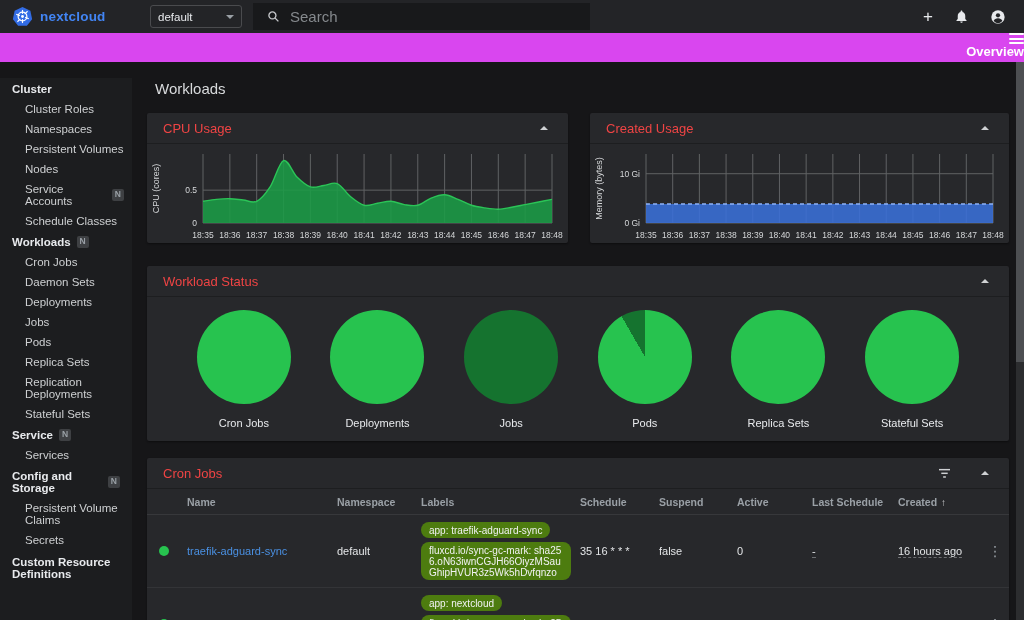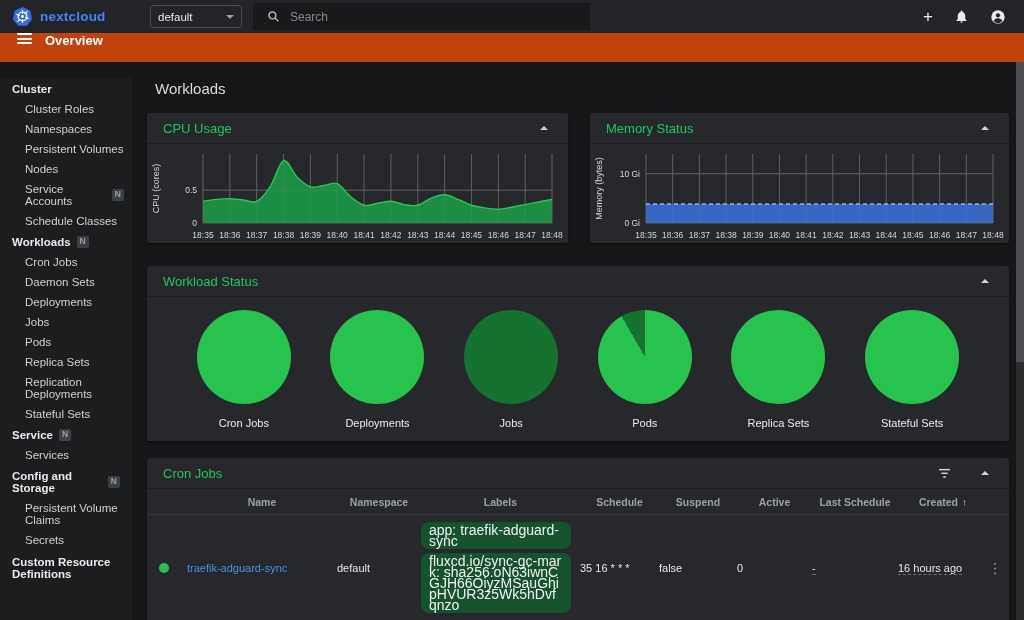--- a/index.html
+++ b/index.html
@@ -9,75 +9,75 @@
   
   .app-header { position:absolute; left:0; top:0; width:1024px; height:33px; background:#232427; }
   .brand { position:absolute; left:12px; top:0; height:33px; display:flex; align-items:center; gap:7px; }
   .brand-name { color:#4285f4; font-weight:bold; font-size:13.5px; letter-spacing:.2px; }
   .ns-select { position:absolute; left:150px; top:5px; width:92px; height:23px; border:1px solid #4a4b4e;
     border-radius:3px; display:flex; align-items:center; justify-content:space-between; padding:0 7px; cursor:pointer; }
   .ns-select .val { font-size:11.5px; color:#e8eaed; }
   .caret { width:0; height:0; border-left:4px solid transparent; border-right:4px solid transparent; border-top:4px solid #9aa0a6; }
   .searchbox { position:absolute; left:253px; top:3px; width:337px; height:27px; background:#18191b; display:flex; align-items:center; }
   .search-glyph { margin:0 10px 0 14px; }
-  .searchbox input { background:transparent; border:none; outline:none; color:#e8eaed; font-size:12px; width:240px;
+  .searchbox input { background:transparent; border:none; outline:none; color:#e8eaed; font-size:15px; width:240px;
     font-family:"Liberation Sans", sans-serif; }
   .searchbox input::placeholder { color:#85898d; }
   .hdr-actions { position:absolute; right:8px; top:0; height:33px; display:flex; align-items:center; gap:21px; padding-right:10px; }
   .plus-icon { color:#e8eaed; font-size:17px; line-height:1; cursor:pointer; font-weight:400; }
   .icon-btn { cursor:pointer; display:flex; align-items:center; }
 
   
-  .toolbar { position:absolute; left:0; top:33px; width:1024px; height:29px; background:#c2410c; display:flex; align-items:flex-start; }
+  .toolbar { position:absolute; left:0; top:33px; width:1024px; height:29px; background:#d946ef; display:flex; align-items:flex-end;flex-direction:column; }
   .hamburger { width:15px; height:11px; margin:0 0 0 17px; display:flex; flex-direction:column; justify-content:space-between; cursor:pointer; }
   .hamburger span { display:block; height:2px; background:#fff; border-radius:1px; }
   .toolbar-title { margin-left:13px; font-size:13px; font-weight:bold; color:#fff; }
 
   
   .sidebar { position:absolute; left:0; top:78px; width:132px; height:558px; background:#1c1d1f; padding-top:0; overflow:hidden; }
   .side-header { padding:5px 12px 4px 12px; font-size:11.5px; font-weight:bold; color:#e8eaed; display:flex; align-items:center; cursor:pointer; }
   .side-item { padding:4px 8px 4px 25px; font-size:11.5px; color:#ced0d2; cursor:pointer; display:flex; align-items:center; }
   .n-badge { margin-left:6px; background:#3e4043; color:#9aa0a6; font-size:8.5px; font-weight:bold;
     padding:1px 3px; border-radius:2px; line-height:1.1; }
   .side-top-link { padding:6px 12px; font-size:11.5px; font-weight:bold; color:#e8eaed; cursor:pointer; }
 
   
   .content { position:absolute; left:132px; top:62px; width:884px; height:558px; }
   .page-title { position:absolute; left:23px; top:18px; font-size:15px; color:#d8dadc; }
   .card { position:absolute; background:#27282b; border-radius:2px; box-shadow:0 1px 2px rgba(0,0,0,.4); }
   .card-head { height:31px; display:flex; align-items:center; padding:0 16px; border-bottom:1px solid #1d1e20; }
-  .card-title { font-size:13px; font-weight:500; color:#22c55e; flex:1; }
+  .card-title { font-size:13px; font-weight:500; color:#ef4444; flex:1; }
   .collapse-btn { cursor:pointer; padding:4px; display:flex; align-items:center; }
   .chev-up { width:0; height:0; border-left:4px solid transparent; border-right:4px solid transparent; border-bottom:4px solid #cfd1d3; }
   .filter-btn { cursor:pointer; margin-right:26px; display:flex; align-items:center; }
 
   #card-cpu { left:15px; top:51px; width:421px; height:130px; }
   #card-mem { left:458px; top:51px; width:419px; height:130px; }
   #card-status { left:15px; top:204px; width:862px; height:175px; }
   #card-cron { left:15px; top:396px; width:862px; height:170px; }
 
   .chart-wrap { position:absolute; left:0; top:31px; right:0; bottom:0; }
 
   
   .pie-row { position:absolute; left:0; top:31px; right:0; bottom:0; display:flex; justify-content:space-around; align-items:center; padding:0 30px; }
   .pie-item { display:flex; flex-direction:column; align-items:center; gap:13px; }
   .pie { width:94px; height:94px; border-radius:50%; }
   .pie-label { font-size:11px; color:#e8eaed; }
 
   
   .tbl-grid { display:grid; grid-template-columns:28px 150px 84px 159px 79px 78px 75px 86px 90px 1fr;
     padding-left:12px; align-items:center; }
-  .tbl-head { height:26px; border-bottom:1px solid #37383b;text-align:center; }
+  .tbl-head { height:26px; border-bottom:1px solid #37383b; }
   .tbl-head .th { font-size:10.5px; color:#9aa0a6; font-weight:bold; }
   .sort-arrow { color:#cfd1d3; margin-left:4px; font-size:10px; }
   .tbl-row { border-bottom:1px solid #333437; padding-top:7px; padding-bottom:7px; min-height:54px; }
   .td { font-size:11px; color:#e3e5e7; padding-right:8px; }
   .status-dot { width:10px; height:10px; border-radius:50%; background:#27c34f; }
   .link { color:#4a90e2; cursor:pointer; font-size:11px; }
-  .chip { display:inline-block; background:#14532d; color:#f1f2f3; font-size:14px; line-height:11px;
+  .chip { display:inline-block; background:#4d7c0f; color:#f1f2f3; font-size:10px; line-height:11px;
     border-radius:8px; padding:2.5px 8px; max-width:150px; word-break:break-all; }
   .chips { display:flex; flex-direction:column; align-items:flex-start; gap:4px; }
   .tip { border-bottom:1px dashed #6d6f72; cursor:pointer; }
   .kebab { color:#9aa0a6; font-size:14px; letter-spacing:0; cursor:pointer; width:18px; text-align:center; }
 
   
   .scrollbar-track { position:absolute; right:0; top:62px; width:8px; height:558px; background:#2c2d2f; }
   .scrollbar-thumb { position:absolute; right:0; top:62px; width:8px; height:300px; background:#4d4f52; cursor:pointer; }
 
   svg text { font-family:"Liberation Sans", sans-serif; }
@@ -211,21 +211,21 @@
           <line x1="56" y1="46.142857142857146" x2="405" y2="46.142857142857146" stroke="#606264" stroke-width="1"></line>
           <text x="50" y="49.142857142857146" text-anchor="end" font-size="8.5" fill="#d5d7d9">0.5</text>
           <text x="12" y="44.5" text-anchor="middle" font-size="9" fill="#d5d7d9" transform="rotate(-90 12 44.5)">CPU (cores)</text>
           <path d="M56,57.31428571428572C58.23717948717949,56.98571428571429 64.94871794871794,55.780952380952385 69.42307692307692,55.34285714285715C73.8974358974359,54.90476190476191 78.37179487179486,54.57619047619048 82.84615384615384,54.68571428571429C87.32051282051282,54.7952380952381 91.7948717948718,55.56190476190477 96.26923076923077,56.00000000000001C100.74358974358975,56.438095238095244 105.21794871794872,59.50476190476191 109.6923076923077,57.31428571428572C114.16666666666667,55.12380952380953 118.64102564102564,49.647619047619045 123.11538461538461,42.857142857142854C127.58974358974359,36.06666666666666 132.06410256410257,18.21428571428572 136.53846153846155,16.571428571428577C141.01282051282053,14.928571428571434 145.48717948717947,28.61904761904762 149.96153846153845,33C154.43589743589743,37.38095238095238 158.9102564102564,41.43333333333333 163.3846153846154,42.857142857142854C167.85897435897436,44.28095238095238 172.33333333333334,42.090476190476195 176.80769230769232,41.542857142857144C181.2820512820513,40.99523809523809 185.75641025641025,37.70952380952381 190.23076923076923,39.57142857142857C194.7051282051282,41.43333333333333 199.17948717948718,49.1 203.65384615384616,52.714285714285715C208.12820512820514,56.32857142857143 212.6025641025641,60.161904761904765 217.07692307692307,61.25714285714286C221.55128205128204,62.352380952380955 226.02564102564102,59.94285714285714 230.5,59.285714285714285C234.97435897435898,58.628571428571426 239.44871794871796,57.095238095238095 243.92307692307693,57.31428571428572C248.3974358974359,57.53333333333334 252.87179487179483,59.94285714285714 257.3461538461538,60.6C261.82051282051276,61.25714285714286 266.2948717948718,62.352380952380955 270.7692307692308,61.25714285714286C275.2435897435897,60.161904761904765 279.71794871794873,55.78095238095238 284.1923076923077,54.028571428571425C288.66666666666663,52.27619047619047 293.14102564102564,50.52380952380952 297.61538461538464,50.74285714285714C302.08974358974365,50.96190476190476 306.5641025641026,53.590476190476195 311.03846153846155,55.34285714285715C315.5128205128205,57.0952380952381 319.9871794871795,59.833333333333336 324.46153846153845,61.25714285714286C328.9358974358974,62.680952380952384 333.41025641025635,63.22857142857143 337.88461538461536,63.885714285714286C342.35897435897436,64.54285714285714 346.83333333333337,65.30952380952381 351.3076923076923,65.2C355.78205128205127,65.0904761904762 360.2564102564103,63.99523809523809 364.7307692307692,63.22857142857143C369.2051282051282,62.46190476190476 373.6794871794872,61.47619047619048 378.15384615384613,60.6C382.6282051282051,59.72380952380952 387.1025641025641,58.84761904761904 391.5769230769231,57.97142857142857C396.0512820512821,57.095238095238095 402.7628205128205,55.780952380952385 405,55.34285714285715 L405,79 L56,79 Z" fill="#1b9c47" fill-opacity="0.88"></path>
           <path d="M56,57.31428571428572C58.23717948717949,56.98571428571429 64.94871794871794,55.780952380952385 69.42307692307692,55.34285714285715C73.8974358974359,54.90476190476191 78.37179487179486,54.57619047619048 82.84615384615384,54.68571428571429C87.32051282051282,54.7952380952381 91.7948717948718,55.56190476190477 96.26923076923077,56.00000000000001C100.74358974358975,56.438095238095244 105.21794871794872,59.50476190476191 109.6923076923077,57.31428571428572C114.16666666666667,55.12380952380953 118.64102564102564,49.647619047619045 123.11538461538461,42.857142857142854C127.58974358974359,36.06666666666666 132.06410256410257,18.21428571428572 136.53846153846155,16.571428571428577C141.01282051282053,14.928571428571434 145.48717948717947,28.61904761904762 149.96153846153845,33C154.43589743589743,37.38095238095238 158.9102564102564,41.43333333333333 163.3846153846154,42.857142857142854C167.85897435897436,44.28095238095238 172.33333333333334,42.090476190476195 176.80769230769232,41.542857142857144C181.2820512820513,40.99523809523809 185.75641025641025,37.70952380952381 190.23076923076923,39.57142857142857C194.7051282051282,41.43333333333333 199.17948717948718,49.1 203.65384615384616,52.714285714285715C208.12820512820514,56.32857142857143 212.6025641025641,60.161904761904765 217.07692307692307,61.25714285714286C221.55128205128204,62.352380952380955 226.02564102564102,59.94285714285714 230.5,59.285714285714285C234.97435897435898,58.628571428571426 239.44871794871796,57.095238095238095 243.92307692307693,57.31428571428572C248.3974358974359,57.53333333333334 252.87179487179483,59.94285714285714 257.3461538461538,60.6C261.82051282051276,61.25714285714286 266.2948717948718,62.352380952380955 270.7692307692308,61.25714285714286C275.2435897435897,60.161904761904765 279.71794871794873,55.78095238095238 284.1923076923077,54.028571428571425C288.66666666666663,52.27619047619047 293.14102564102564,50.52380952380952 297.61538461538464,50.74285714285714C302.08974358974365,50.96190476190476 306.5641025641026,53.590476190476195 311.03846153846155,55.34285714285715C315.5128205128205,57.0952380952381 319.9871794871795,59.833333333333336 324.46153846153845,61.25714285714286C328.9358974358974,62.680952380952384 333.41025641025635,63.22857142857143 337.88461538461536,63.885714285714286C342.35897435897436,64.54285714285714 346.83333333333337,65.30952380952381 351.3076923076923,65.2C355.78205128205127,65.0904761904762 360.2564102564103,63.99523809523809 364.7307692307692,63.22857142857143C369.2051282051282,62.46190476190476 373.6794871794872,61.47619047619048 378.15384615384613,60.6C382.6282051282051,59.72380952380952 387.1025641025641,58.84761904761904 391.5769230769231,57.97142857142857C396.0512820512821,57.095238095238095 402.7628205128205,55.780952380952385 405,55.34285714285715" fill="none" stroke="#2bc457" stroke-width="1.4"></path>
         </svg></div>
   </section>
 
   <section class="card" id="card-mem">
     <div class="card-head">
-      <span class="card-title">Memory Status</span>
+      <span class="card-title">Created Usage</span>
       <span class="collapse-btn">
           <span class="chev-up"></span>
         </span>
     </div>
     <div class="chart-wrap"><svg width="419" height="99">
           <line x1="56" y1="10" x2="56" y2="79" stroke="#606264" stroke-width="1"></line>
           <text x="56" y="94" text-anchor="middle" font-size="8.5" fill="#d5d7d9">18:35</text>
           <line x1="82.6923076923077" y1="10" x2="82.6923076923077" y2="79" stroke="#606264" stroke-width="1"></line>
           <text x="82.6923076923077" y="94" text-anchor="middle" font-size="8.5" fill="#d5d7d9">18:36</text>
           <line x1="109.38461538461539" y1="10" x2="109.38461538461539" y2="79" stroke="#606264" stroke-width="1"></line>

